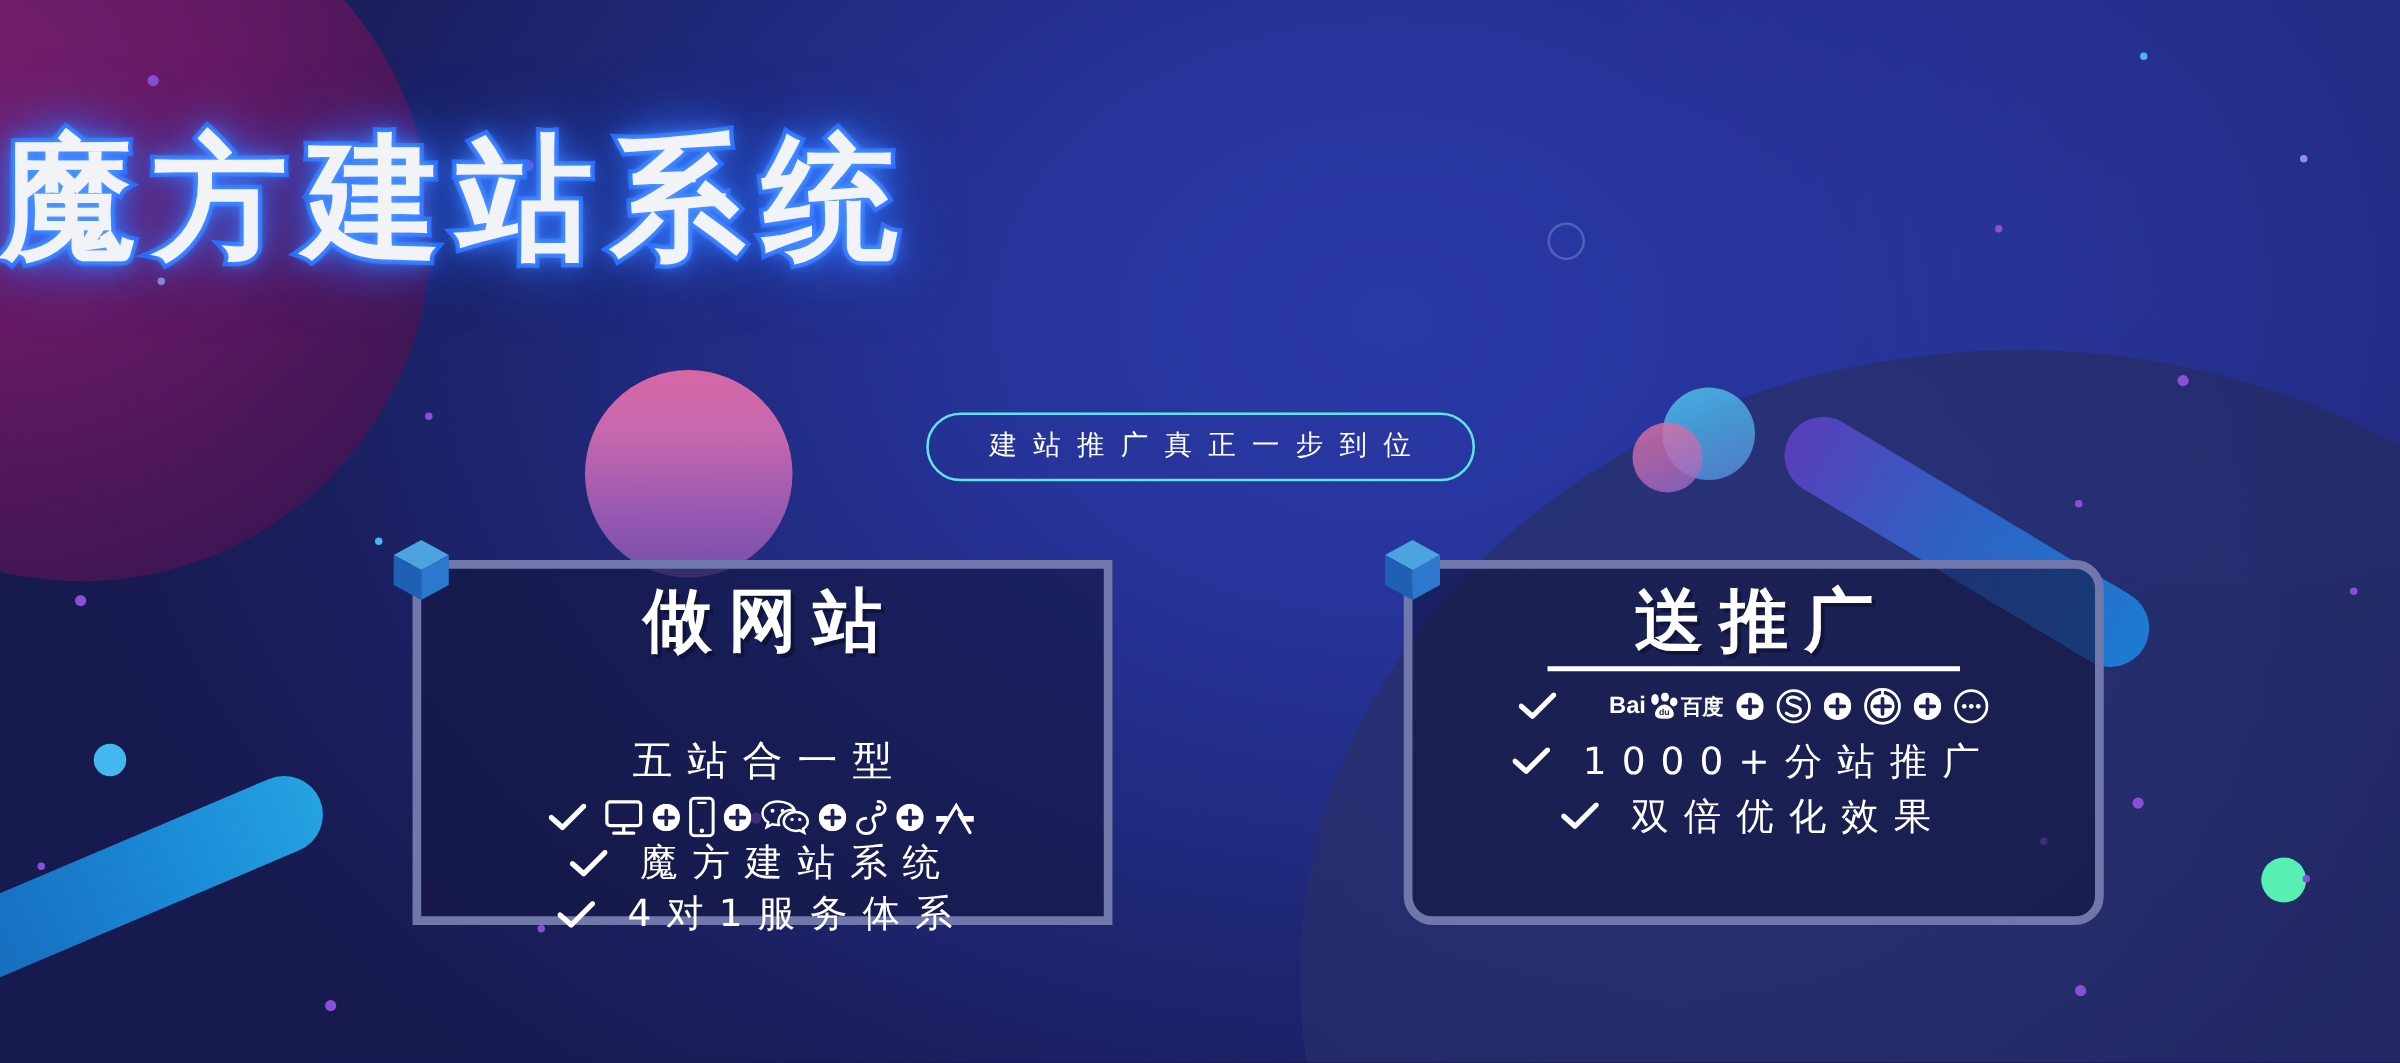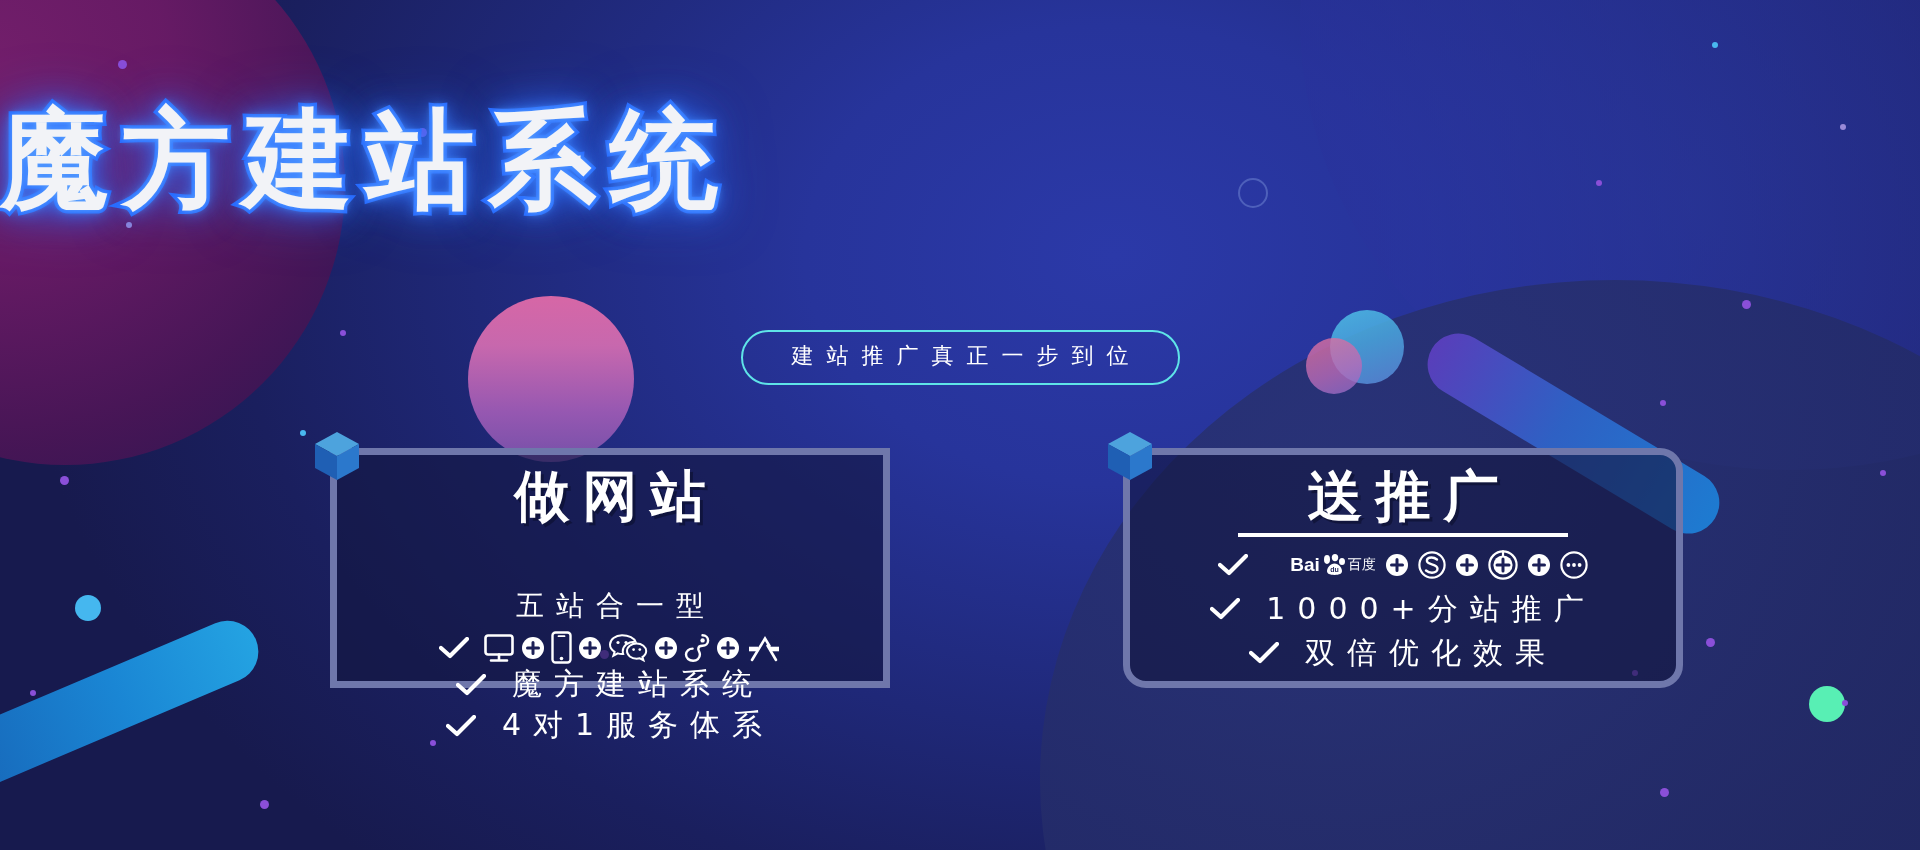--- a/index.html
+++ b/index.html
@@ -100,21 +100,21 @@
     border:2px solid #5fe4e8;
     border-radius:30px;
     padding:9px 36px 12px;
     color:#ffffff;
     font-size:22px;letter-spacing:13px;text-indent:13px;
     font-family:"DejaVu Sans","Liberation Sans",sans-serif;
   }
   
   .cards{position:absolute;left:0;right:0;top:448px;height:340px;}
   .card{
-    position:absolute;top:0;width:560px;height:240px;
+    position:absolute;top:0;width:560px;height:292px;
     border:7px solid #6f77ab;
     background:rgba(20,22,64,.62);
     box-sizing:border-box;
   }
   .card.left{left:330px;}
   .card.right{left:1123px;border-radius:23px;}
   .cube{
     position:absolute;left:-26px;top:-25px;width:52px;height:52px;
   }
   .card-inner{
@@ -124,41 +124,41 @@
   .card-title{
     font-family:"DejaVu Sans","Liberation Sans",sans-serif;
     font-weight:700;font-size:55px;line-height:1.08;color:#ffffff;
     letter-spacing:13px;text-indent:13px;
     text-shadow:3px 3px 0 rgba(10,12,40,.55);
   }
   .card-rule{
     width:330px;height:4px;background:#ffffff;margin:7px 0 6px;
   }
   .card-sub{
-    font-size:28px;color:#ffffff;letter-spacing:12px;text-indent:12px;
+    font-size:32px;color:#ffffff;letter-spacing:12px;text-indent:12px;
     font-family:Liberation Serif, serif;
     margin-bottom:6px;
     margin-top:48px;
   }
   .feat{
     display:flex;align-items:center;gap:14px;height:44px;
     color:#fff;
   }
   .feat .tick{width:30px;height:22px;flex:0 0 30px;}
   .feat-text{
     font-size:30px;letter-spacing:12px;text-indent:12px;
     font-family:"DejaVu Sans","Liberation Sans",sans-serif;white-space:nowrap;
   }
   .icon-row{display:flex;align-items:center;gap:7px;}
   .icon-row svg{display:block;}
   .plus-sm{width:22px;height:22px;}
   .baidu{
     display:flex;align-items:center;gap:2px;color:#fff;font-weight:700;font-size:19px;margin-left:28px;
   }
-  .baidu .zh{font-size:14px;font-weight:400;letter-spacing:0;}
+  .baidu .zh{font-size:17px;font-weight:700;letter-spacing:0;}
 </style>
 </head>
 <body>
 
 <div id="banner">
 
   <div class="bg arc-tr"></div>
   <div class="bg arc-br"></div>
   <div class="bg arc-tl"></div>
   <div class="bg streak-r"></div>

